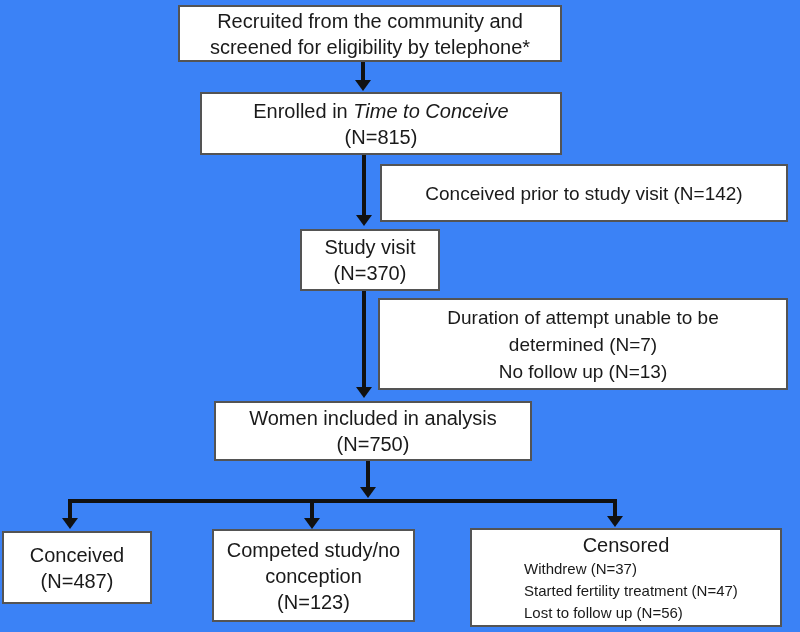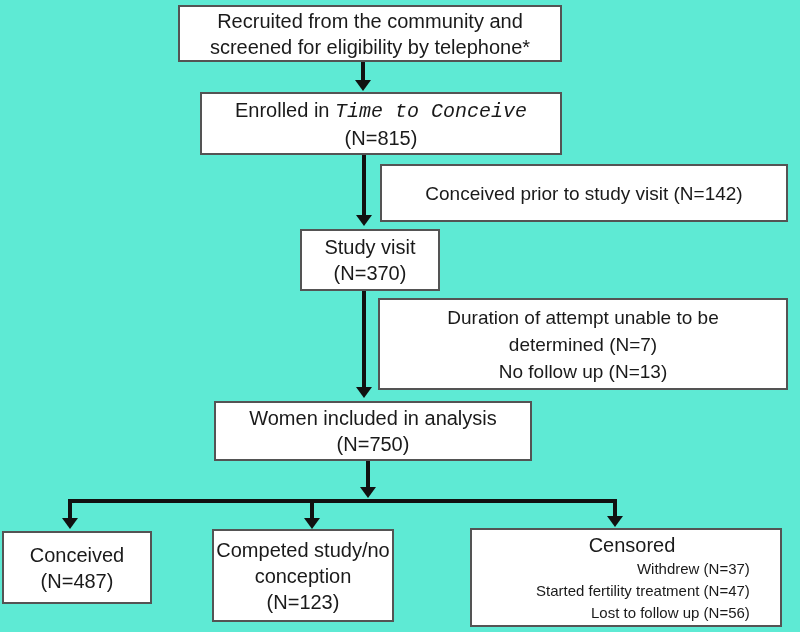--- a/index.html
+++ b/index.html
@@ -4,21 +4,21 @@
 <style>
   html, body {
     margin: 0;
     padding: 0;
     background: #ffffff;
   }
   .canvas {
     position: relative;
     width: 800px;
     height: 632px;
-    background: #5eead4;
+    background: #3b82f6;
     font-family: "Liberation Sans", sans-serif;
     color: #1a1a1a;
     overflow: hidden;
   }
   .box {
     position: absolute;
     box-sizing: border-box;
     border: 2px solid #545454;
     background: #ffffff;
     display: flex;
@@ -40,30 +40,30 @@
   .ah {
     position: absolute;
     width: 0;
     height: 0;
     border-left: 8px solid transparent;
     border-right: 8px solid transparent;
     border-top: 11px solid #111111;
   }
   .censored-items {
     align-self: flex-start;
-    text-align: right;
+    text-align: left;
     padding-left: 52px;
     font-size: 15px;
     line-height: 22px;
   }
   .censored-title {
     font-size: 20px;
     line-height: 26px;
   }
-  i { font-style: italic; font-family: Liberation Mono, monospace; }
+  i { font-style: italic; }
 </style>
 </head>
 <body>
 
 <div class="canvas">
 
   <div class="box" style="left:178px; top:5px; width:384px; height:57px;">
     <div>Recruited from the community and</div>
     <div>screened for eligibility by telephone*</div>
   </div>
@@ -114,27 +114,27 @@
   <div class="ah" style="left:304px; top:518px;"></div>
 
   <div class="shaft" style="left:613px; top:503px; width:4px; height:14px;"></div>
   <div class="ah" style="left:607px; top:516px;"></div>
 
   <div class="box" style="left:2px; top:531px; width:150px; height:73px;">
     <div>Conceived</div>
     <div>(N=487)</div>
   </div>
 
-  <div class="box" style="left:212px; top:529px; width:182px; height:93px;">
+  <div class="box" style="left:212px; top:529px; width:203px; height:93px;">
     <div>Competed study/no</div>
     <div>conception</div>
     <div>(N=123)</div>
   </div>
 
-  <div class="box" style="left:470px; top:528px; width:312px; height:99px;padding-left:12px;">
+  <div class="box" style="left:470px; top:528px; width:312px; height:99px;">
     <div class="censored-title">Censored</div>
     <div class="censored-items">
       <div>Withdrew (N=37)</div>
       <div>Started fertility treatment (N=47)</div>
       <div>Lost to follow up (N=56)</div>
     </div>
   </div>
 
 </div>
 

